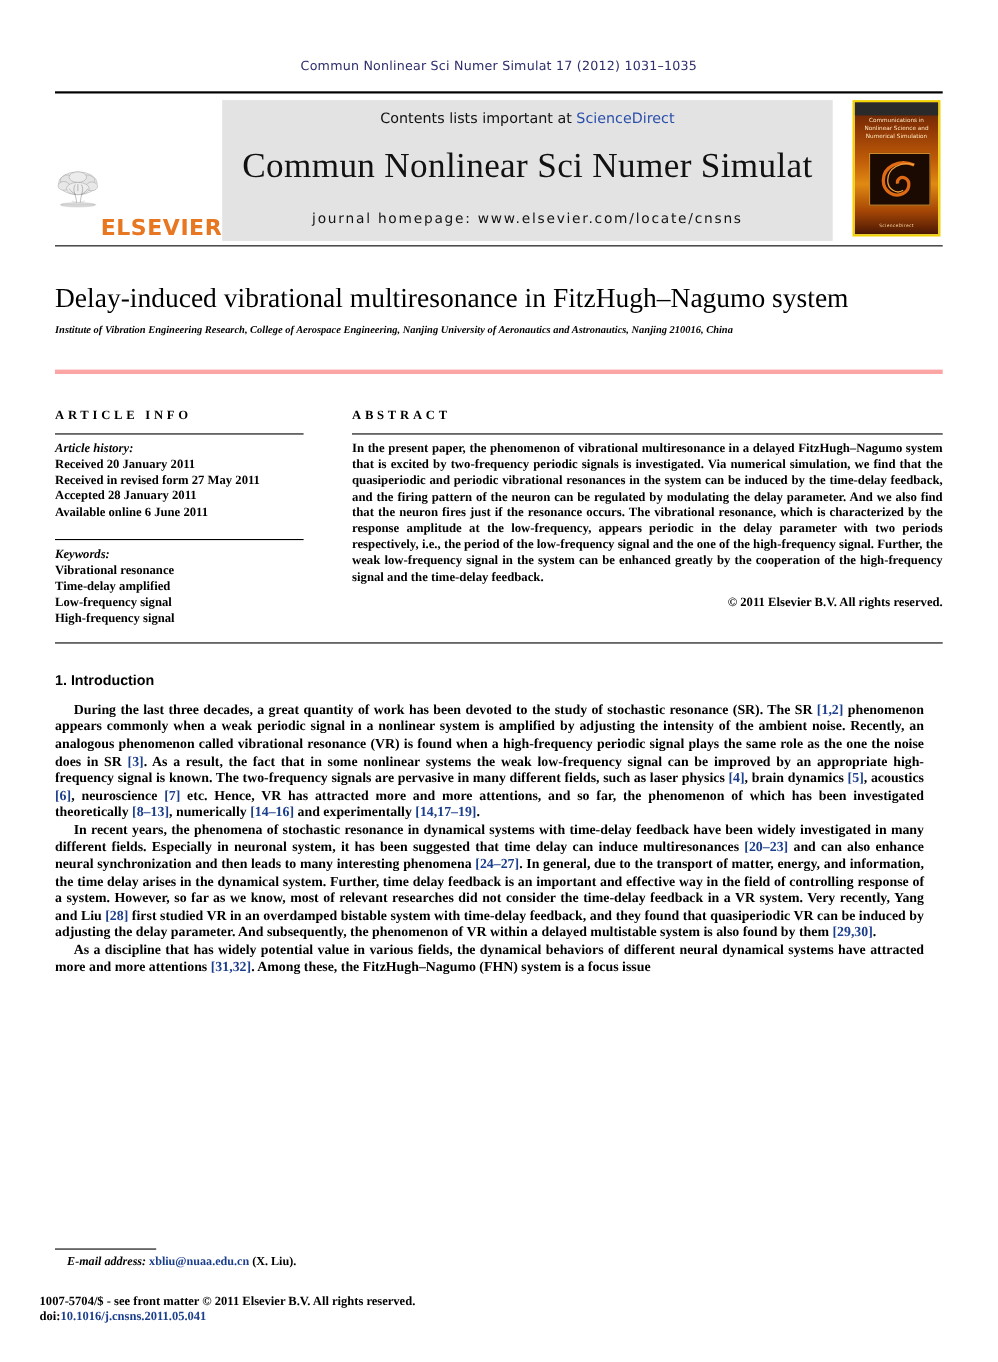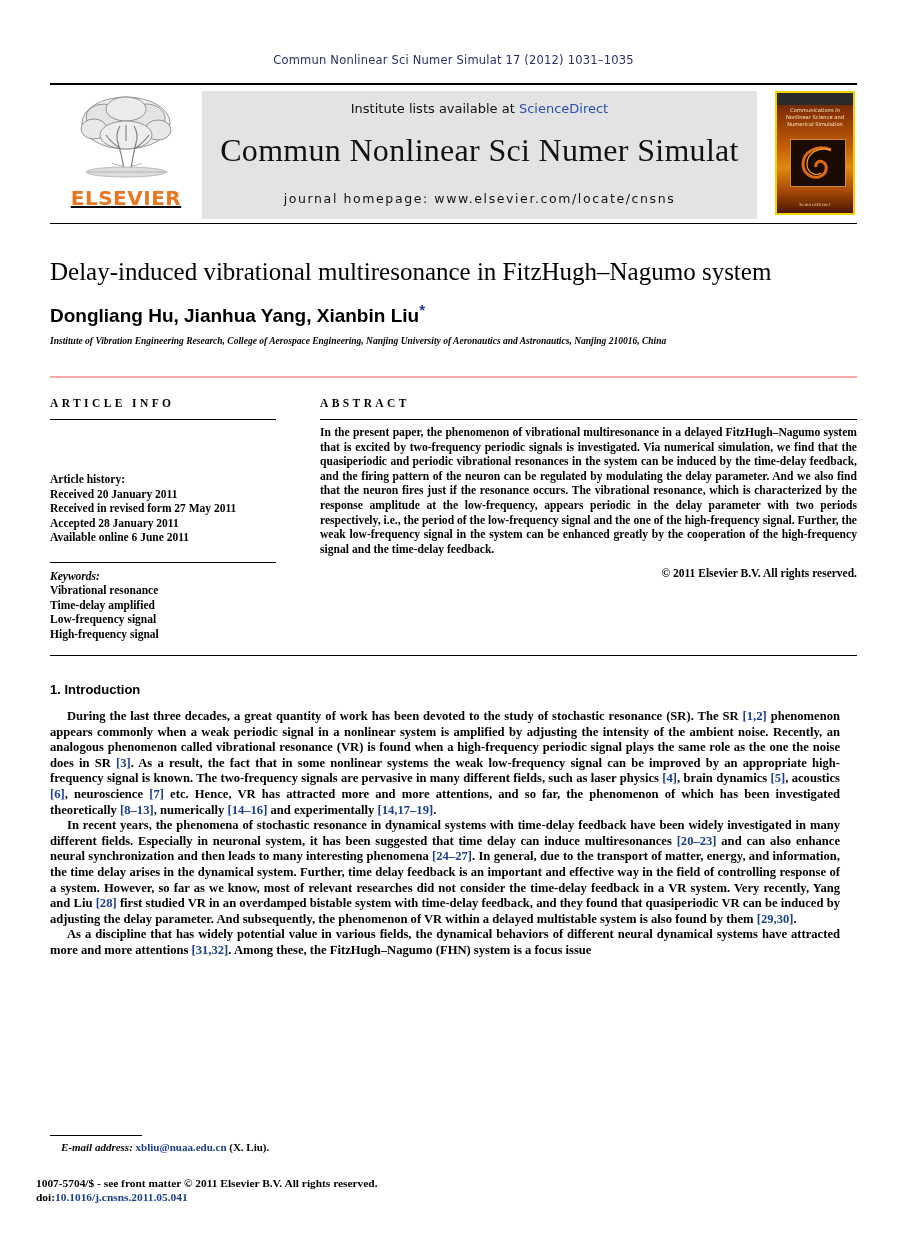--- a/index.html
+++ b/index.html
@@ -40,25 +40,23 @@
     border-top: 2px solid #000;
     padding-top: 6px;
     display: flex;
     align-items: stretch;
     height: 128px;
   }
   .logo-cell {
     width: 152px;
     flex: 0 0 152px;
     display: flex;
-    flex-direction: column;
-    align-items: center;
+    align-items: flex-end;
     justify-content: flex-start;
     padding-top: 2px;
-    text-decoration: underline;
   }
   .els-tree { width: 104px; height: 92px; display:block; }
   .els-word {
     font-family: "DejaVu Sans", sans-serif;
     font-weight: bold;
     font-size: 20px;
     color: #E87722;
     letter-spacing: .5px;
     margin-top: 1px;
   }
@@ -164,22 +162,22 @@
     font-size: 9.5px;
     margin-top: 9px;
     color: #000;
   }
 
   
   .infoblock {
     margin-top: 30px;
     display: flex;
     gap: 0px;
-    border-top: 2px solid #fca5a5;
-    padding-top: 3px;
+    border-top: 4px solid #fca5a5;
+    padding-top: 16px;
   }
   .info-col {
     width: 248px;
     flex: 0 0 248px;
     padding-right: 22px;
     box-sizing: border-box;
   }
   .abs-col {
     flex: 1 1 auto;
     padding-left: 22px;
@@ -194,21 +192,21 @@
     margin-bottom: 10px;
   }
   .hr-thin { border-top: 1px solid #000; }
   .hist {
     font-size: 11.5px;
     line-height: 14.5px;
     font-family: "Liberation Serif", serif;
     font-weight: bold;
     padding-top: 6px;
   }
-  .hist .it { display:block;margin-top:46px; }
+  .hist .it { font-style: italic; display:block; }
   .kw {
     font-size: 11.5px;
     line-height: 14.5px;
     font-family: "Liberation Serif", serif;
     font-weight: bold;
     padding-top: 6px;
   }
   .kw .it { font-style: italic; display:block; }
   .kwgap { height: 17px; }
   .abs-body {
@@ -316,21 +314,21 @@
         <ellipse cx="52" cy="79" rx="40" ry="5" fill="#dcdcdc" stroke="#9a9a9a" stroke-width="0.6"></ellipse>
         <g stroke="#8f8f8f" stroke-width="0.5">
           <path d="M14 79 L94 79"></path>
         </g>
       </svg>
       <div class="els-word">ELSEVIER</div>
     </div>
 
     <div class="banner">
       <div class="contents-line">
-        <span>Institute lists available at </span><span class="sd">ScienceDirect</span>
+        <span>Contents lists important at </span><span class="sd">ScienceDirect</span>
       </div>
       <div class="journal-title">Commun Nonlinear Sci Numer Simulat</div>
       <div class="homepage-line">journal homepage: www.elsevier.com/locate/cnsns</div>
     </div>
 
     <div class="cover-cell">
       <div class="cover">
         <div class="cover-top"></div>
         <div class="cover-txt">
           <div>Communications in</div>
@@ -344,21 +342,20 @@
           </svg>
         </div>
         <div class="cover-foot">ScienceDirect</div>
       </div>
     </div>
   </div>
 
   <div class="title-rule"></div>
 
   <div class="art-title">Delay-induced vibrational multiresonance in FitzHugh–Nagumo system</div>
-  <div class="authors"><span>Dongliang Hu, Jianhua Yang, Xianbin Liu</span><span class="star">*</span></div>
   <div class="affil">Institute of Vibration Engineering Research, College of Aerospace Engineering, Nanjing University of Aeronautics and Astronautics, Nanjing 210016, China</div>
 
   <div class="infoblock">
 
     <div class="info-col">
       <div class="sec-head">ARTICLE INFO</div>
       <div class="hr-thin"></div>
       <div class="hist">
         <span class="it">Article history:</span>
         <span>Received 20 January 2011</span><br>

